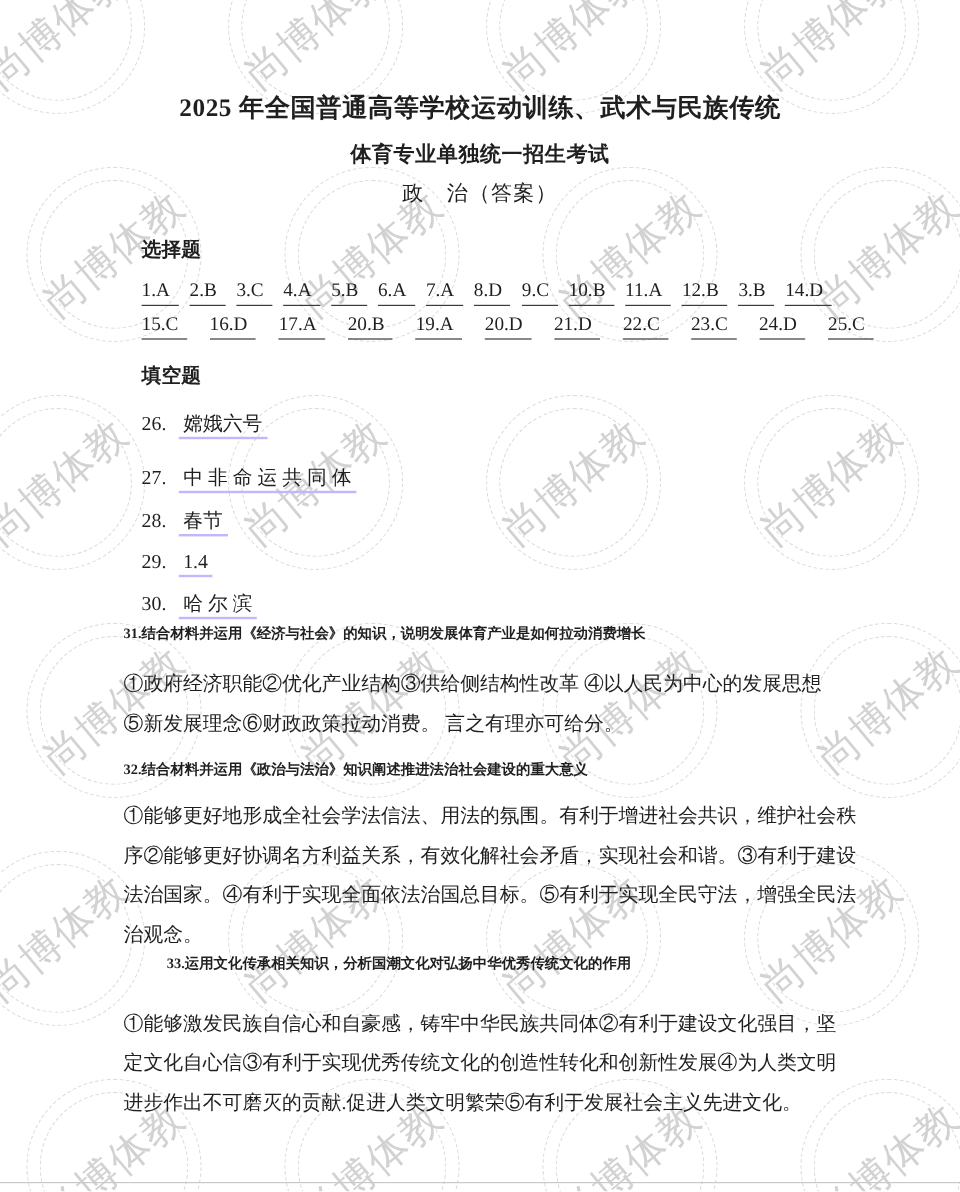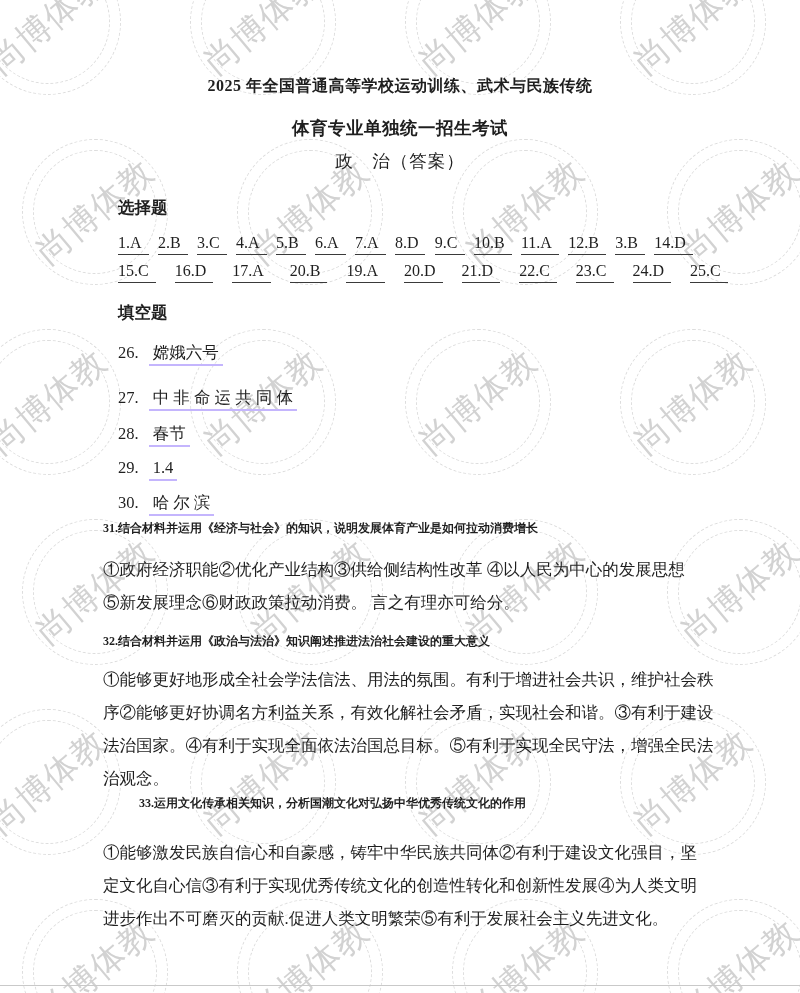--- a/index.html
+++ b/index.html
@@ -24,21 +24,21 @@
     position:absolute;left:50%;top:50%;
     transform:translate(-50%,-50%) rotate(-40deg);
     font-size:34px;color:#d2d2d2;
     letter-spacing:1px;white-space:nowrap;
     font-family:"Liberation Serif","DejaVu Serif",serif;
   }
   
   .content{position:absolute;inset:0;z-index:1;}
   .abs{position:absolute;}
   .ctr{left:0;width:800px;text-align:center;}
-  .t1{top:76px;font-size:16px;font-weight:bold;letter-spacing:.5px;}
+  .t1{top:76px;font-size:21px;font-weight:bold;letter-spacing:.5px;}
   .t2{top:116px;font-size:17.5px;font-weight:bold;letter-spacing:.5px;}
   .t3{top:149px;font-size:17.5px;font-weight:normal;letter-spacing:1px;}
   .sec-h{left:118px;font-size:16.5px;font-weight:bold;}
   .h-choice{top:197px;}
   .h-fill{top:302px;}
   .mc-row{left:118px;font-size:16px;white-space:nowrap;}
   .mc-row1{top:234px;width:575px;display:flex;justify-content:space-between;}
   .mc-row2{top:262px;display:flex;gap:19px;}
   .mc{border-bottom:1px solid #3a3a3a;padding:0 7px 2px 0;}
   .fill-item{left:118px;font-size:16.5px;}

